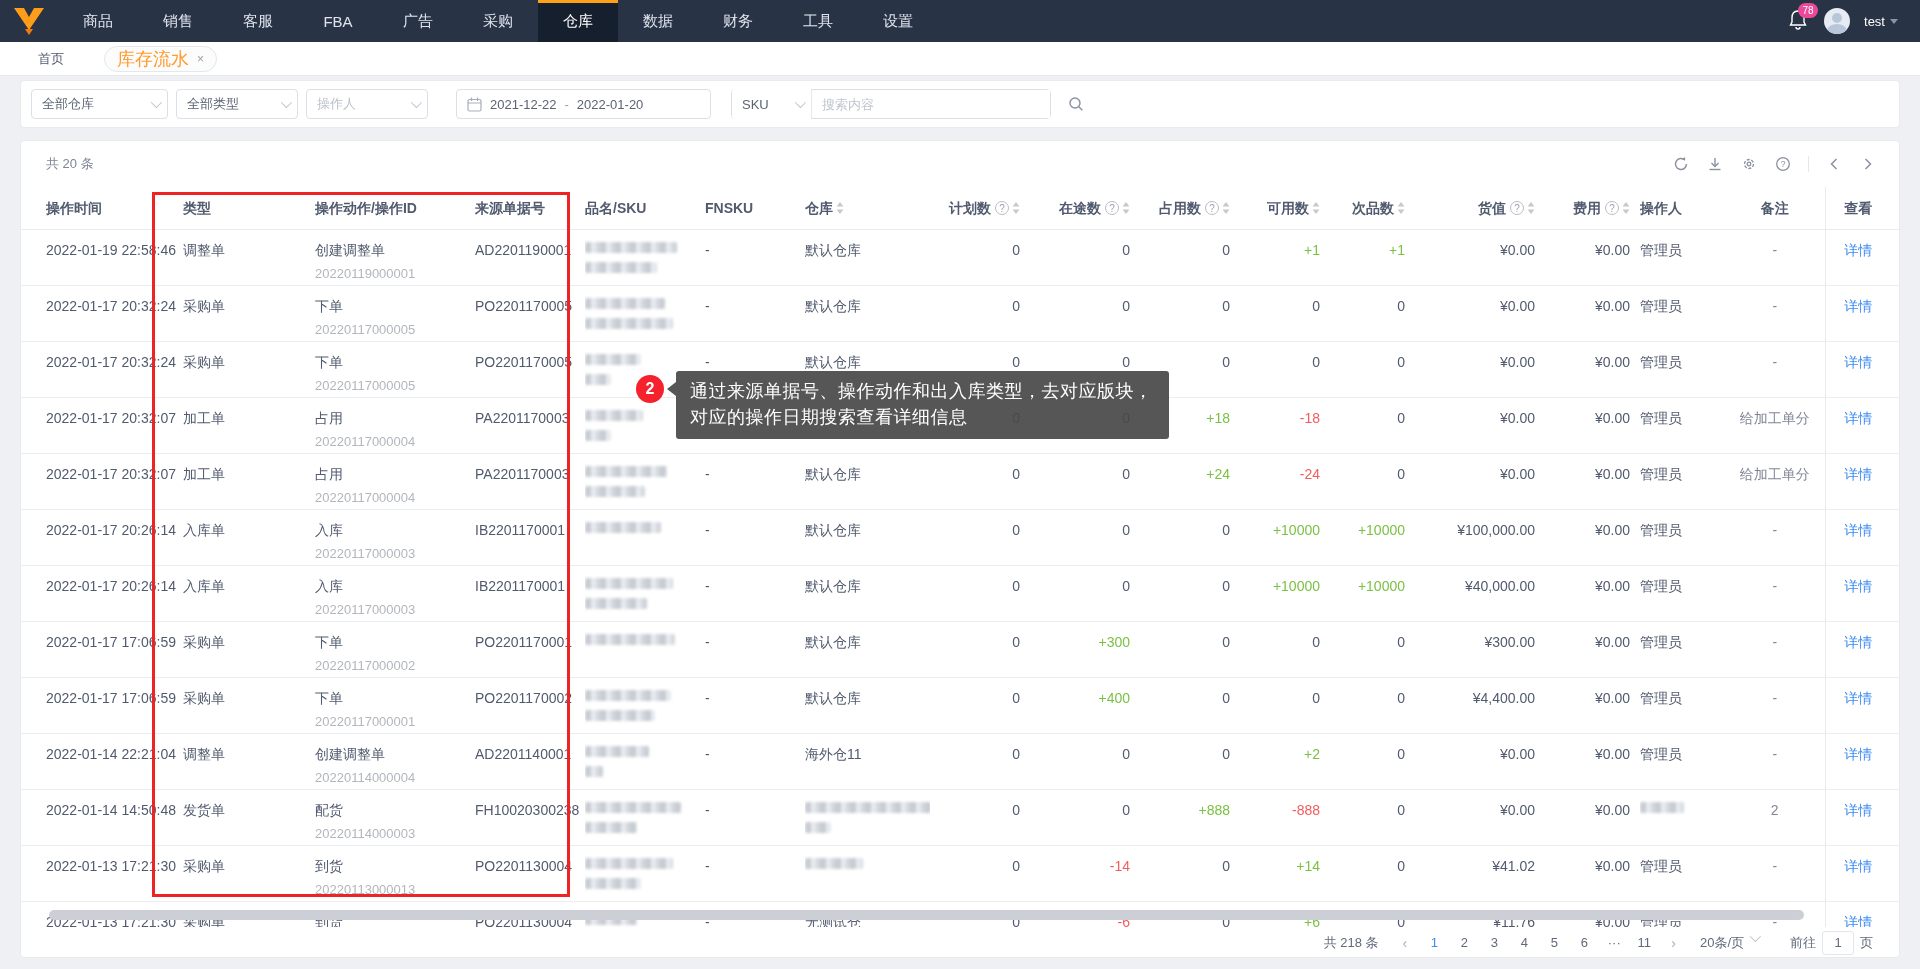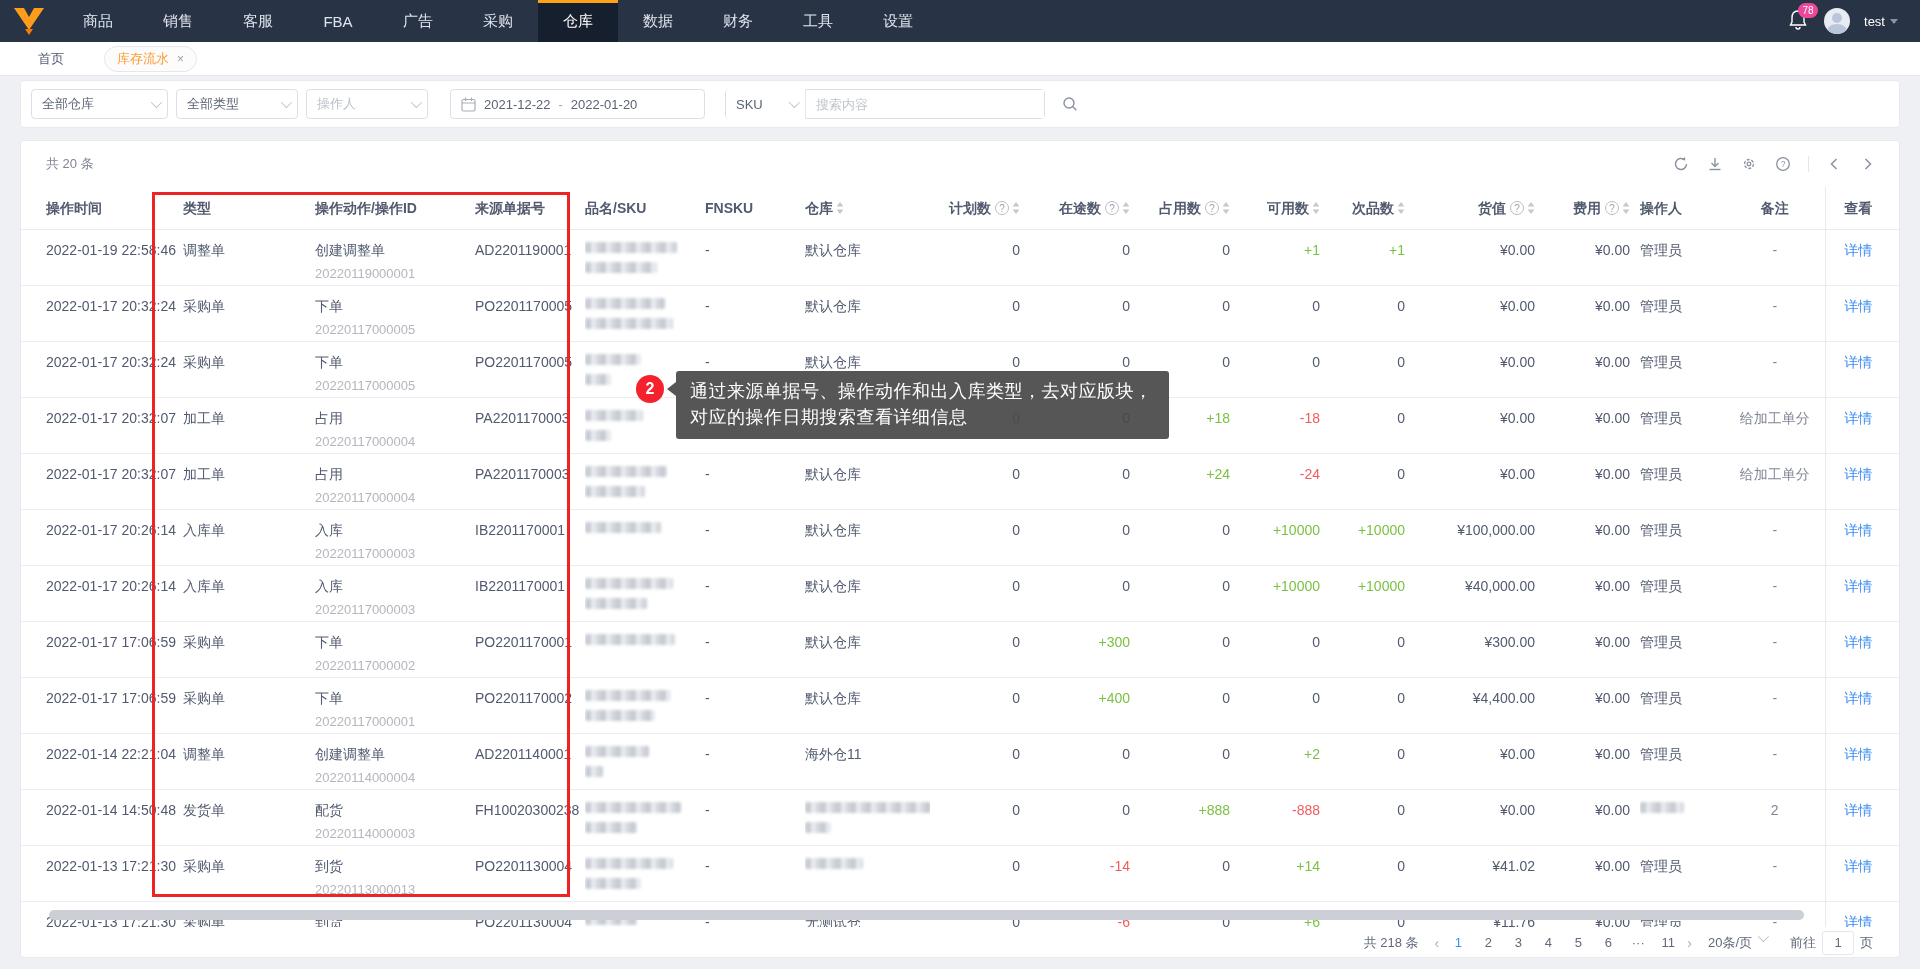--- a/index.html
+++ b/index.html
@@ -20,21 +20,21 @@
   .avatar { width:26px; height:26px; border-radius:50%; background:#e7ecf3; position:relative; overflow:hidden; cursor:pointer; }
   .avatar::before { content:""; position:absolute; left:8px; top:5px; width:10px; height:10px; border-radius:50%; background:#b9c6da; }
   .avatar::after { content:""; position:absolute; left:3px; top:16px; width:20px; height:14px; border-radius:50%; background:#b9c6da; }
   .username { color:#fff; font-size:13px; cursor:pointer; display:flex; align-items:center; gap:5px; }
   .caret-down { width:0; height:0; border-left:4px solid transparent; border-right:4px solid transparent; border-top:5px solid #8a93a5; display:inline-block; }
 
   
   .tabbar { position:absolute; left:0; top:42px; width:100%; height:34px; background:#fff; border-bottom:1px solid #e6e8eb; display:flex; align-items:center; }
   .tab-home { margin-left:38px; font-size:13px; color:#515a6e; cursor:pointer; }
   .tab-active { margin-left:40px; height:26px; border:1px solid #e4e7ec; background:#fcfcfd; border-radius:14px; display:flex; align-items:center; padding:0 12px; gap:8px; cursor:pointer; }
-  .tab-active .t-label { color:#ff9a2c; font-size:13px; }
+  .tab-active .t-label { color:#ff9a2c; font-size:18px; }
   .tab-active .t-close { color:#9aa0aa; font-size:12px; cursor:pointer; }
 
   
   .filter-card { position:absolute; left:20px; top:80px; width:1880px; height:48px; background:#fff; border:1px solid #e8eaec; border-radius:4px; display:flex; align-items:center; padding-left:10px; gap:8px; }
   .sel { height:30px; border:1px solid #dcdfe6; border-radius:4px; background:#fff; display:flex; align-items:center; justify-content:space-between; padding:0 8px 0 10px; font-size:13px; color:#5a6474; cursor:pointer; }
   .sel .ph { color:#b8bfc9; }
   .chev { width:8px; height:8px; border-right:1.5px solid #c0c4cc; border-bottom:1.5px solid #c0c4cc; transform:rotate(45deg) translateY(-2px); }
   .daterange { width:255px; height:30px; border:1px solid #dcdfe6; border-radius:4px; display:flex; align-items:center; gap:8px; padding:0 10px; font-size:13px; color:#5a6474; cursor:pointer; }
   .searchgroup { height:30px; border:1px solid #dcdfe6; border-radius:4px; display:flex; align-items:center; }
   .searchgroup .sku { width:80px; border:none; border-right:1px solid #e6e8eb; height:30px; border-radius:4px 0 0 4px; }
@@ -65,21 +65,21 @@
   .col-fixed { border-left:1px solid #e8eaec; box-shadow:-7px 0 7px -7px rgba(0,0,0,.15); }
   .rows-clip { height:697px; overflow:hidden; position:relative; }
   .blur-line { display:block; height:11px; border-radius:2px; margin-bottom:9px;
     background:repeating-linear-gradient(90deg,#c7ccd3 0 6px,#e8eaee 6px 11px,#d4d8de 11px 15px); filter:blur(1.6px); }
   .sort-ic { display:inline-block; vertical-align:-1px; margin-left:3px; }
   .help-ic { display:inline-block; width:14px; height:14px; border:1px solid #b9bec7; border-radius:50%; color:#9aa1ab; font-size:10px; line-height:13px; text-align:center; vertical-align:1px; margin-left:4px; font-weight:normal; }
 
   .hscroll { position:absolute; left:0; top:768px; width:100%; height:12px; }
   .hscroll .thumb { position:absolute; left:28px; top:1px; width:1755px; height:10px; border-radius:5px; background:#ccd0d6; cursor:pointer; }
 
-  .pagination { position:absolute; left:0; top:785px; width:100%; height:33px; display:flex; align-items:center; justify-content:flex-end; gap:4px; padding-right:26px; font-size:13px; color:#606a7b; }
+  .pagination { position:absolute; left:0; top:785px; width:100%; height:33px; display:flex; align-items:center; justify-content:flex-end; gap:12px; padding-right:26px; font-size:13px; color:#606a7b; }
   .pg-total { margin-right:8px; }
   .pg-arrow { color:#aab0ba; font-size:14px; cursor:pointer; padding:0 4px; }
   .pg-num { min-width:22px; text-align:center; cursor:pointer; }
   .pg-num.current { color:#3d8df5; }
   .pg-size { display:flex; align-items:flex-start; gap:6px; cursor:pointer; margin-left:8px; }
   .pg-goto { display:flex; align-items:center; gap:6px; margin-left:20px; }
   .pg-goto .go-box { width:32px; height:24px; border:1px solid #e3e6eb; border-radius:3px; text-align:center; line-height:22px; }
 
   
   .red-box { position:absolute; left:152px; top:192px; width:418px; height:705px; border:3px solid #ee2424; pointer-events:none; z-index:6; }
@@ -143,21 +143,21 @@
         <span class="chev"></span>
     </div>
     <div class="sel" style="width:122px">
       <span>全部类型</span>
         <span class="chev"></span>
     </div>
     <div class="sel" style="width:122px">
       <span class="ph">操作人</span>
         <span class="chev"></span>
     </div>
-    <div class="daterange" style="margin-left:14px">
+    <div class="daterange" style="margin-left:20px">
       <svg width="15" height="15" viewBox="0 0 15 15">
         <rect x="1" y="2.5" width="13" height="11.5" rx="1.5" fill="none" stroke="#a8aeb8" stroke-width="1.2"></rect>
         <line x1="4.5" y1="0.5" x2="4.5" y2="4" stroke="#a8aeb8" stroke-width="1.2"></line>
         <line x1="10.5" y1="0.5" x2="10.5" y2="4" stroke="#a8aeb8" stroke-width="1.2"></line>
         <line x1="1" y1="6" x2="14" y2="6" stroke="#a8aeb8" stroke-width="1"></line>
       </svg>
       <span>2021-12-22</span>
       <span style="color:#9aa0aa">-</span>
       <span>2022-01-20</span>
     </div>

